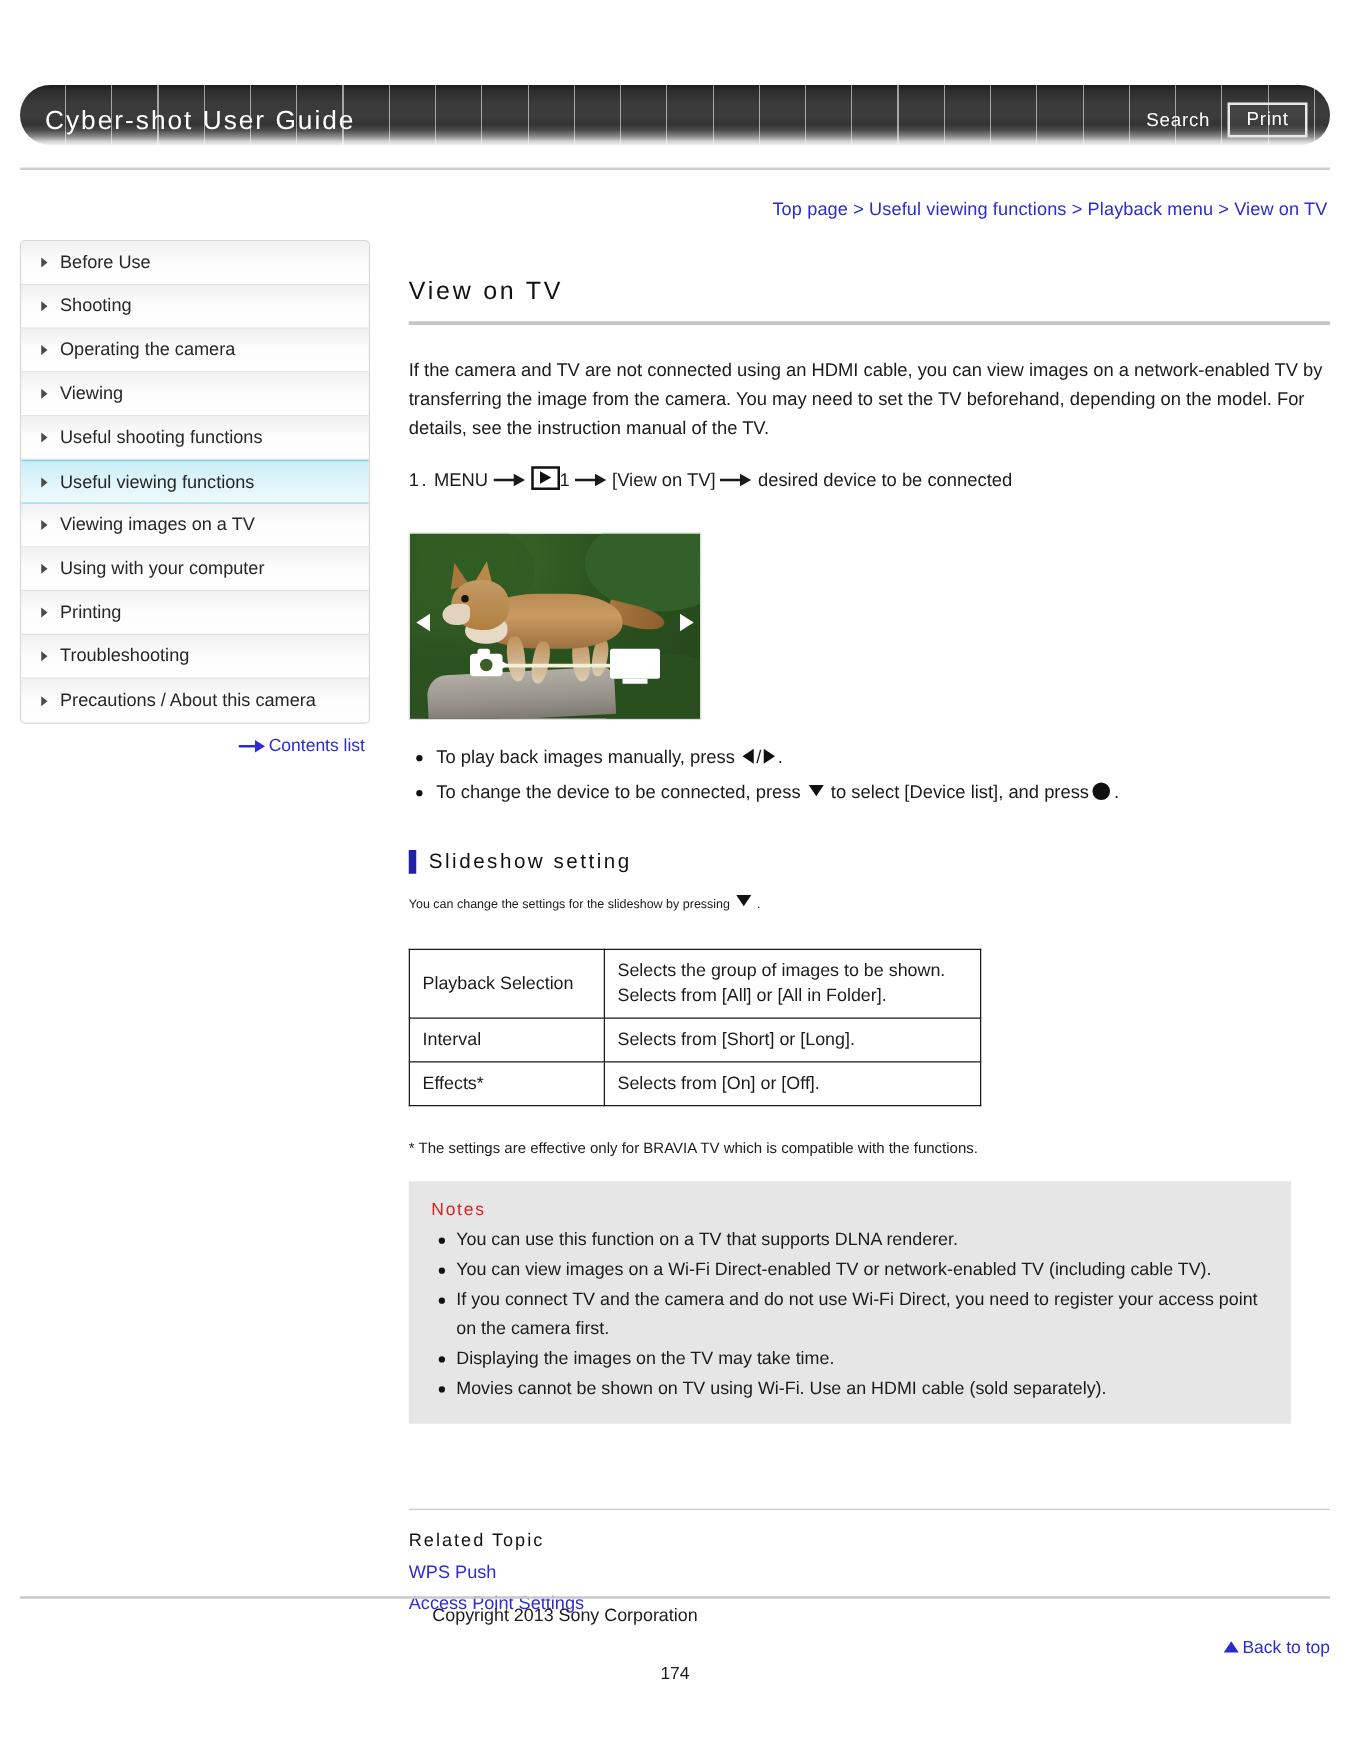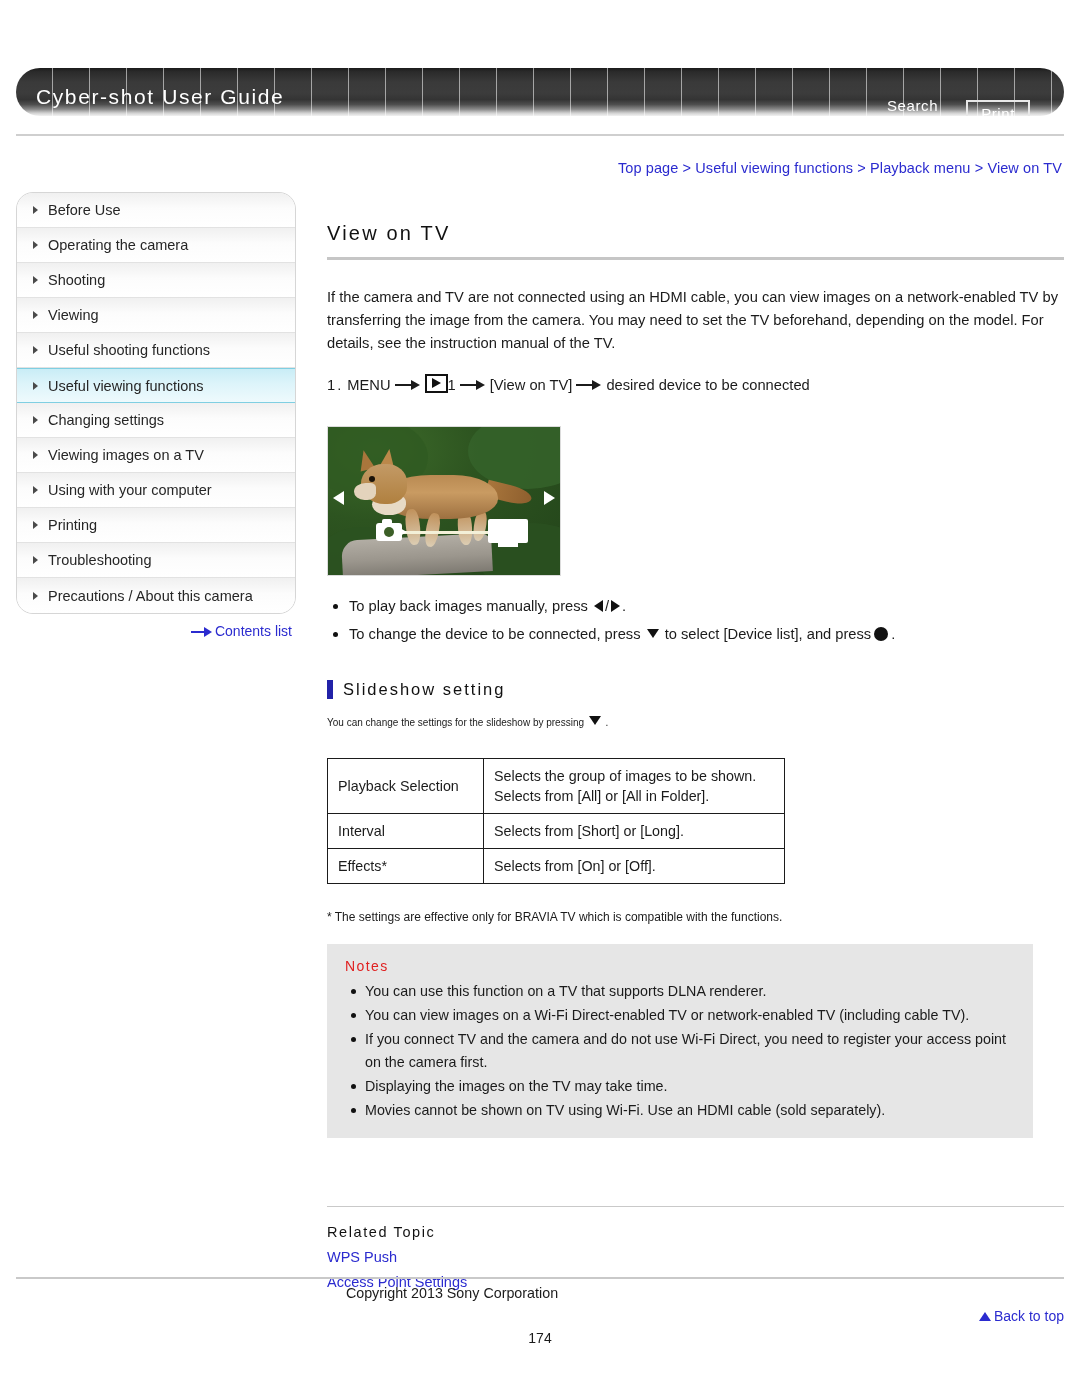--- a/index.html
+++ b/index.html
@@ -45,41 +45,40 @@
     left: 20px;
     top: 17px;
     font-size: 21px;
     letter-spacing: 1.6px;
     color: #ffffff;
     font-weight: normal;
     white-space: nowrap;
   }
   #header-actions {
     position: absolute;
-    right: 34px;
+    right: 18px;
     top: 14px;
     display: flex;
     align-items: center;
-    gap: 28px;
+    gap: 14px;
   }
   #search-link {
     color: #ffffff;
     font-size: 15px;
     letter-spacing: 0.6px;
     cursor: pointer;
   }
   #print-button {
     color: #ffffff;
     font-size: 15px;
     letter-spacing: 0.6px;
     border: 2px solid #e8e8e8;
     padding: 3px 13px 4px 13px;
     background: rgba(255,255,255,0.04);
     cursor: pointer;
-    margin-top: 18px;
   }
   #header-underline {
     position: absolute;
     left: 16px;
     top: 134px;
     width: 1048px;
     height: 2px;
     background: #cfcfcf;
   }
 
@@ -99,21 +98,21 @@
 
   
   #sidebar {
     position: absolute;
     left: 16px;
     top: 192px;
     width: 280px;
   }
   #sidebar-box {
     border: 1px solid #d6d6d6;
-    border-radius: 17px;
+    border-radius: 4px;
     background: #fbfbfb;
     overflow: hidden;
   }
   .nav-item {
     position: relative;
     height: 35px;
     display: flex;
     align-items: center;
     padding-left: 16px;
     font-size: 14.5px;
@@ -617,41 +616,37 @@
 </div>
 
 <div id="sidebar">
   <div id="sidebar-box">
     <div class="nav-item">
       <span class="nav-arrow"></span>
       <span>Before Use</span>
     </div>
     <div class="nav-item">
       <span class="nav-arrow"></span>
+      <span>Shooting</span>
+    </div>
+    <div class="nav-item">
+      <span class="nav-arrow"></span>
       <span>Operating the camera</span>
     </div>
     <div class="nav-item">
       <span class="nav-arrow"></span>
-      <span>Shooting</span>
-    </div>
-    <div class="nav-item">
-      <span class="nav-arrow"></span>
       <span>Viewing</span>
     </div>
     <div class="nav-item">
       <span class="nav-arrow"></span>
       <span>Useful shooting functions</span>
     </div>
     <div class="nav-item active">
       <span class="nav-arrow"></span>
       <span>Useful viewing functions</span>
-    </div>
-    <div class="nav-item">
-      <span class="nav-arrow"></span>
-      <span>Changing settings</span>
     </div>
     <div class="nav-item">
       <span class="nav-arrow"></span>
       <span>Viewing images on a TV</span>
     </div>
     <div class="nav-item">
       <span class="nav-arrow"></span>
       <span>Using with your computer</span>
     </div>
     <div class="nav-item">

